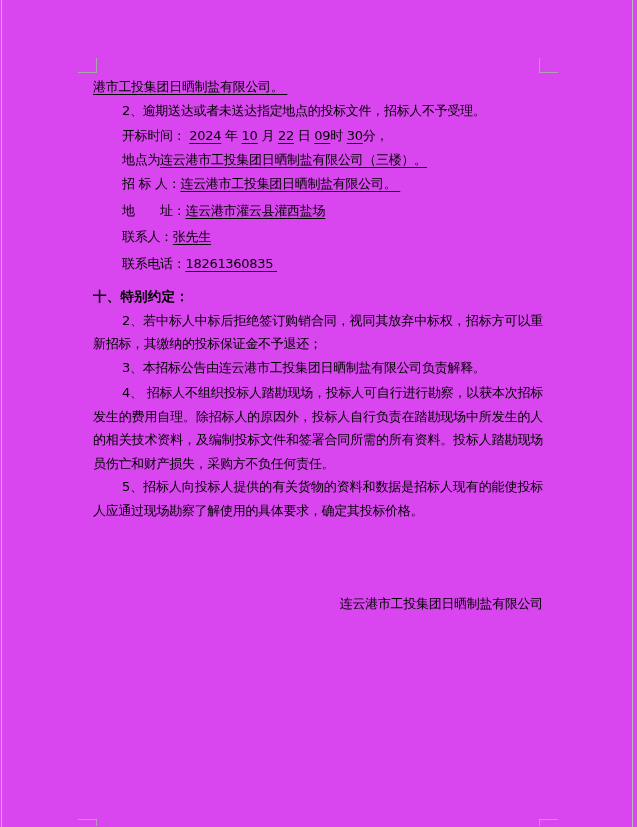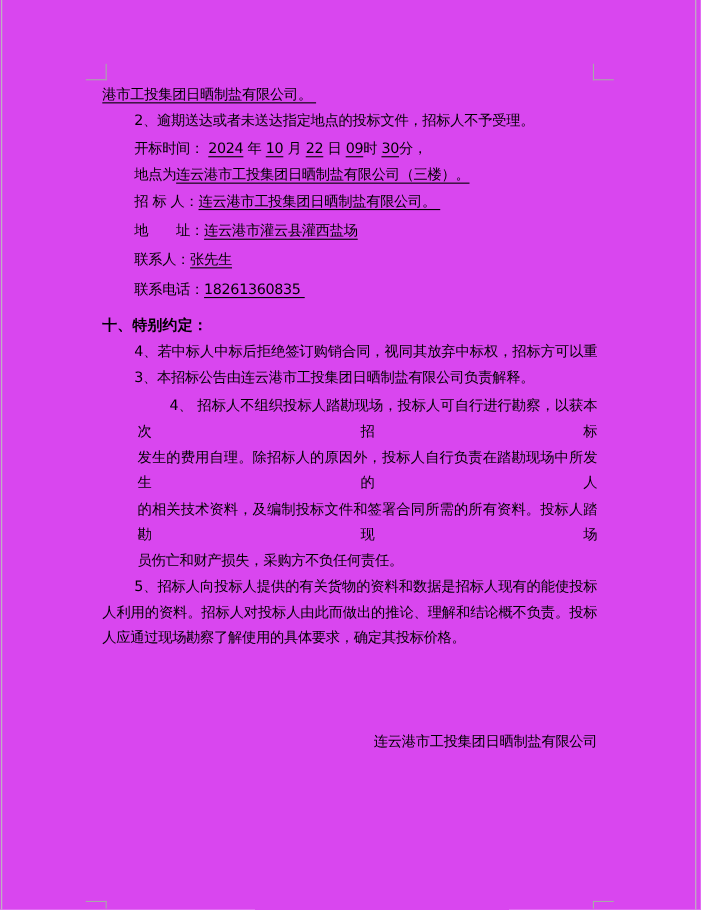--- a/index.html
+++ b/index.html
@@ -41,21 +41,21 @@
   .run-b{font-weight:700;font-size:13.5px;letter-spacing:0.2px;}
   .run-u{text-decoration:underline;text-underline-offset:3px;text-decoration-thickness:1px;}
   
   .para-heading-8{margin-top:2px;}
   .para-opening-time{margin-top:2px;}
   .para-heading-9{margin-top:17px;}
   .para-contact-bidder{margin-top:0;}
   .para-contact-bidder .line,.para-contact-address .line,
   .para-contact-person .line,.para-contact-phone .line{line-height:26.5px;}
   .para-heading-10{margin-top:8px;}
-  .para-special-4{margin-top:2px;margin-left:32px;}
+  .para-special-4{margin-top:2px;}
   .para-signature-company{margin-top:70px;}
   .para-signature-date{margin-top:12px;}
 </style>
 </head>
 <body>
 
 <div class="page">
   <div class="page-edge left"></div>
   <div class="page-edge right"></div>
 
@@ -86,33 +86,33 @@
       <div class="para para-contact-person">
         <div class="line indent"><span class="">联系人：</span><span class="run-u">张先生</span></div>
       </div>
       <div class="para para-contact-phone">
         <div class="line indent"><span class="">联系电话：</span><span class="run-u">18261360835&nbsp;</span></div>
       </div>
       <div class="para para-heading-10">
         <div class="line"><span class="run-b ">十、特别约定：</span></div>
       </div>
       <div class="para para-special-1">
-        <div class="line fill indent"><span class="">4、若中标人中标后拒绝签订购销合同，视同其放弃中标权，招标方可以重</span></div>
+        <div class="line fill indent"><span class="">2、若中标人中标后拒绝签订购销合同，视同其放弃中标权，招标方可以重</span></div>
+        <div class="line"><span class="">新招标，其缴纳的投标保证金不予退还；</span></div>
       </div>
       <div class="para para-special-3">
         <div class="line indent"><span class="">3、本招标公告由连云港市工投集团日晒制盐有限公司负责解释。</span></div>
       </div>
       <div class="para para-special-4">
         <div class="line fill indent"><span class="">4、 招标人不组织投标人踏勘现场，投标人可自行进行勘察，以获本次招标</span></div>
         <div class="line fill"><span class="">发生的费用自理。除招标人的原因外，投标人自行负责在踏勘现场中所发生的人</span></div>
         <div class="line fill"><span class="">的相关技术资料，及编制投标文件和签署合同所需的所有资料。投标人踏勘现场</span></div>
         <div class="line"><span class="">员伤亡和财产损失，采购方不负任何责任。</span></div>
       </div>
       <div class="para para-special-5">
         <div class="line fill indent"><span class="">5、招标人向投标人提供的有关货物的资料和数据是招标人现有的能使投标</span></div>
-        <div class="line fill"><span class="">人利用的资料。招标人对投标人由此而做出的推论、理解和结论概不负责。投标</span></div>
         <div class="line"><span class="">人应通过现场勘察了解使用的具体要求，确定其投标价格。</span></div>
       </div>
       <div class="para para-signature-company">
         <div class="line right"><span class="">连云港市工投集团日晒制盐有限公司</span></div>
       </div>
     </div>
 </div>
 
 </body></html>

